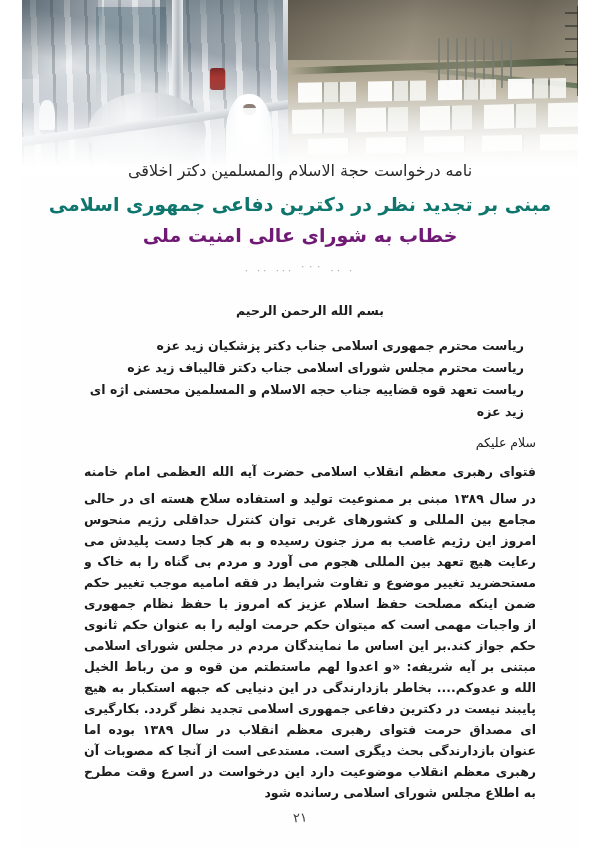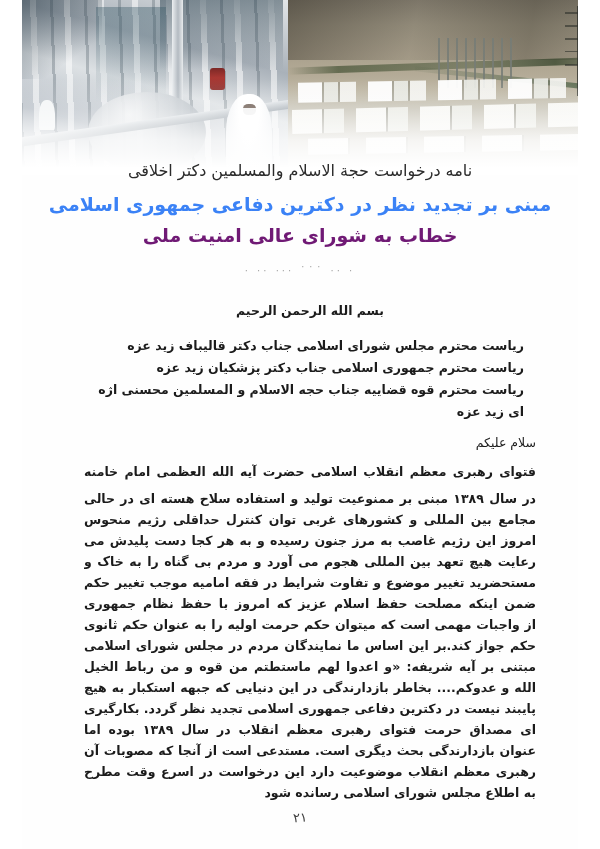--- a/index.html
+++ b/index.html
@@ -62,21 +62,21 @@
     background:repeating-linear-gradient(90deg, rgba(250,250,247,.95) 0 30px, rgba(130,133,125,.4) 30px 32px, rgba(238,239,233,.9) 32px 52px, rgba(0,0,0,0) 52px 64px);}
   .pr-frow3{position:absolute;left:20px;right:10px;top:136px;height:16px;transform:rotate(-1deg);
     background:repeating-linear-gradient(90deg, rgba(252,252,250,.9) 0 40px, rgba(150,152,145,.3) 40px 42px, rgba(0,0,0,0) 42px 58px);}
 
   .photo-fade{position:absolute;left:0;top:0;width:100%;height:100%;pointer-events:none;
     background:linear-gradient(to bottom, rgba(255,255,255,0) 45%, rgba(255,255,255,.25) 62%, rgba(255,255,255,.78) 80%, #ffffff 96%);}
 
   
   .title-block{position:relative;margin-top:-16px;text-align:center;direction:rtl;z-index:3;}
   .title-1{font-size:16px;font-weight:400;color:#2b2b2b;line-height:24px;}
-  .title-2{font-size:19px;font-weight:700;color:#3b82f6;line-height:31px;margin-top:6px;}
+  .title-2{font-size:19px;font-weight:700;color:#0f766e;line-height:31px;margin-top:6px;}
   .title-3{font-size:19px;font-weight:700;color:#701a75;line-height:31px;}
   .smudge{height:13px;margin-top:14px;text-align:center;color:#8d8d8d;
     font-size:10px;letter-spacing:3px;filter:blur(0.7px);opacity:.8;}
 
   
   .letter{direction:rtl;text-align:right;color:#1b1b1b;padding:0 42px 0 62px;}
   .basmala{margin-top:22px;font-size:12.5px;font-weight:700;line-height:22px;text-align:center;}
   .addressees{margin-top:13px;padding-right:12px;}
   .addr-line{font-size:12.5px;font-weight:700;line-height:22px;}
   .salutation{margin-top:9px;font-size:12.5px;font-weight:400;line-height:22px;}
@@ -128,23 +128,23 @@
     <div class="title-1">نامه درخواست حجة الاسلام والمسلمین دکتر اخلاقی</div>
     <div class="title-2">مبنی بر تجدید نظر در دکترین دفاعی جمهوری اسلامی</div>
     <div class="title-3">خطاب به شورای عالی امنیت ملی</div>
     <div class="smudge">·  ··  ˙˙˙  ···  ··  ·</div>
   </div>
 
   <div class="letter">
     <div class="basmala">بسم الله الرحمن الرحیم</div>
 
     <div class="addressees">
+      <div class="addr-line">ریاست محترم جمهوری اسلامی جناب دکتر پزشکیان زید عزه</div>
       <div class="addr-line">ریاست محترم مجلس شورای اسلامی جناب دکتر قالیباف زید عزه</div>
-      <div class="addr-line">ریاست محترم جمهوری اسلامی جناب دکتر پزشکیان زید عزه</div>
-      <div class="addr-line">ریاست محترم قوه قضاییه جناب حجه الاسلام و المسلمین محسنی اژه ای زید عزه</div>
+      <div class="addr-line">ریاست تعهد قوه قضاییه جناب حجه الاسلام و المسلمین محسنی اژه ای زید عزه</div>
     </div>
 
     <div class="salutation">سلام علیکم</div>
 
     <div class="para">
       <div class="bline first">فتوای رهبری معظم انقلاب اسلامی حضرت آیه الله العظمی امام خامنه ای مد ظله العالی</div>
       <div class="bline">در سال ۱۳۸۹ مبنی بر ممنوعیت تولید و استفاده سلاح هسته ای در حالی صادر شد که</div>
       <div class="bline">مجامع بین المللی و کشورهای غربی توان کنترل حداقلی رژیم منحوس صهیونیستی را داشتند</div>
       <div class="bline">امروز این رژیم غاصب به مرز جنون رسیده و به هر کجا دست پلیدش می رسد بدون</div>
       <div class="bline">رعایت هیچ تعهد بین المللی هجوم می آورد و مردم بی گناه را به خاک و خون می کشد.</div>

